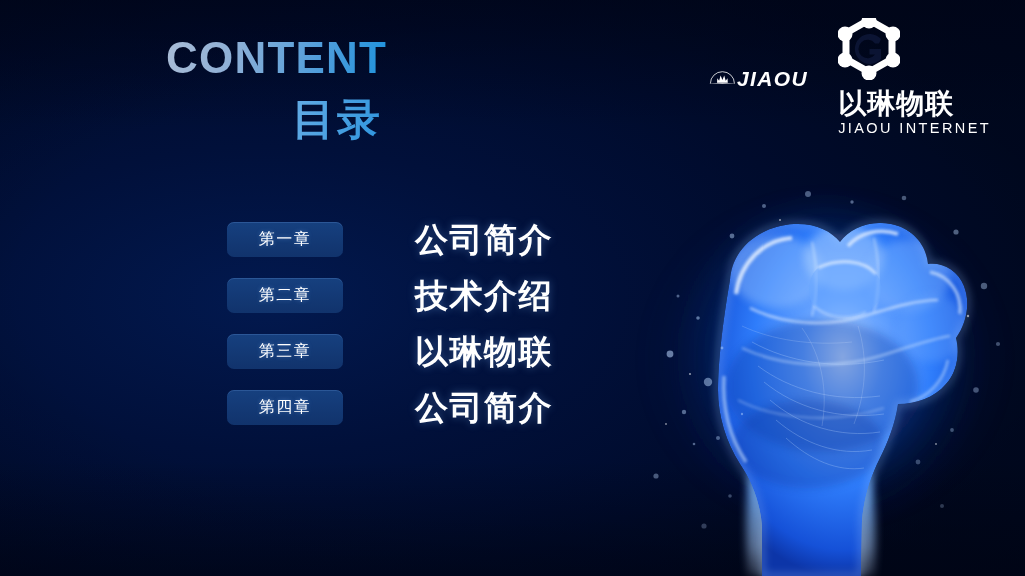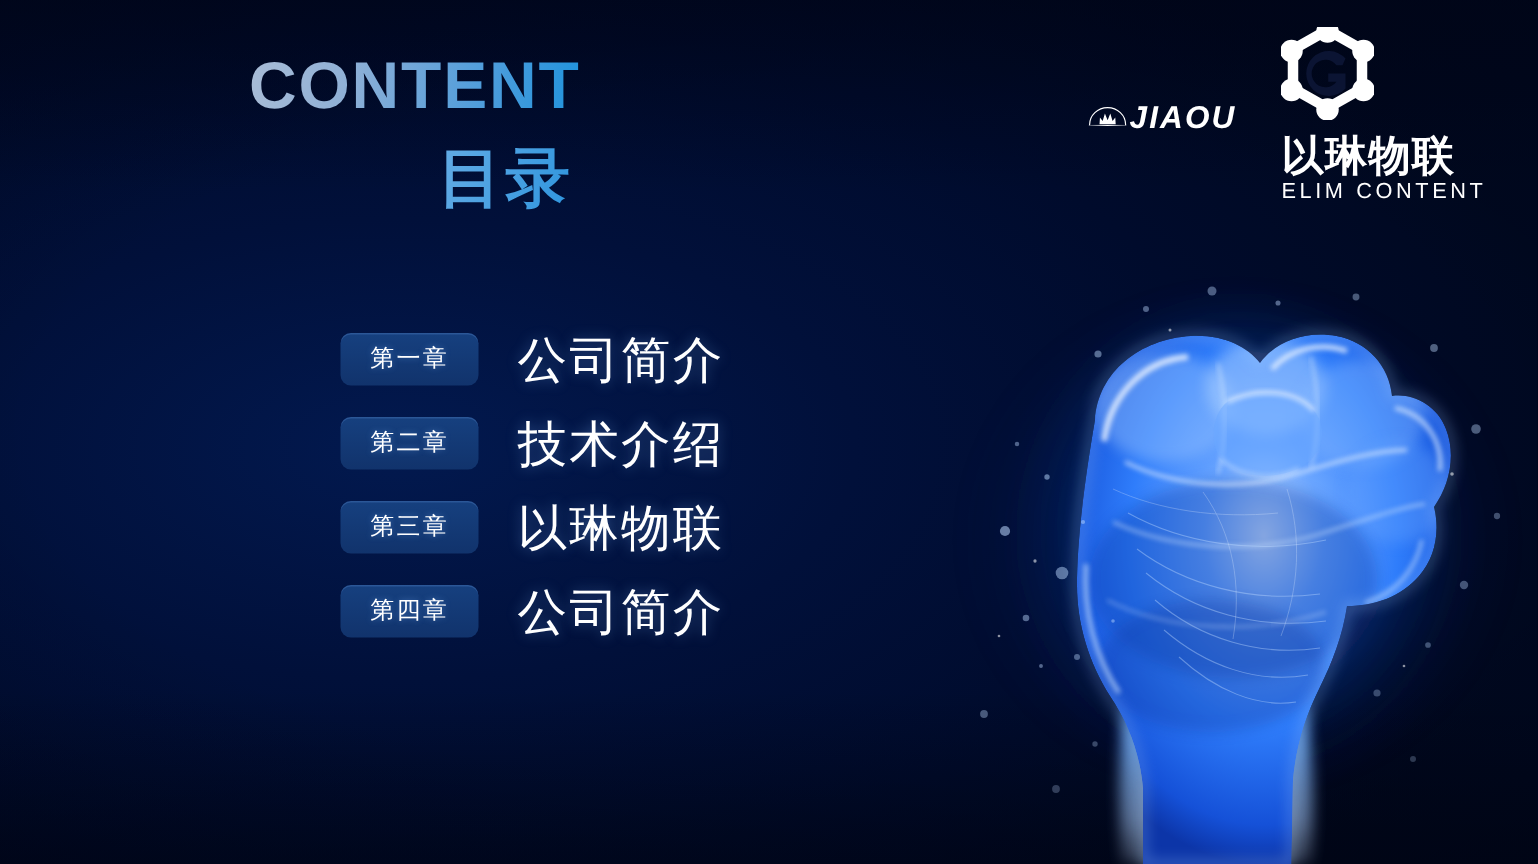--- a/index.html
+++ b/index.html
@@ -140,42 +140,42 @@
     display: flex;
     flex-direction: column;
     gap: 21px;
   }
   .menu-row {
     display: flex;
     align-items: center;
     height: 35px;
   }
   .chapter-badge {
-    width: 92px;
+    width: 116px;
     height: 35px;
     border-radius: 7px;
     background: linear-gradient(180deg, #16407f 0%, #11336c 100%);
     box-shadow: inset 0 1px 0 rgba(120,170,235,0.22);
     display: flex;
     align-items: center;
     justify-content: center;
     flex: none;
   }
   .chapter-badge span {
     font-size: 16px;
     font-weight: 400;
     color: #ffffff;
     letter-spacing: 1.5px;
     font-family: "DejaVu Sans", "Liberation Sans", sans-serif;
     text-shadow: 0 0 4px rgba(120,180,255,0.45);
   }
   .menu-label {
-    margin-left: 26px;
+    margin-left: 72px;
     font-size: 33px;
-    font-weight: 400;
+    font-weight: 700;
     color: #ffffff;
     letter-spacing: 1.5px;
     line-height: 1;
     white-space: nowrap;
     font-family: "DejaVu Sans", "Liberation Sans", sans-serif;
     text-shadow: 0 0 9px rgba(130,185,255,0.40);
   }
 
   
   .fist-wrap {
@@ -379,21 +379,21 @@
         <circle cx="7" cy="42" r="7.5" fill="#ffffff"></circle>
         <circle cx="7" cy="16" r="7.5" fill="#ffffff"></circle>
 
         <path d="M43 21 A15 15 0 1 0 43 41 L43 31 L31.5 31 L31.5 36.5 L37 36.5
                  A9.2 9.2 0 1 1 37 25.5 L41 25.5 Z" fill="#0b1433"></path>
         <path d="M31 13 A16.5 16.5 0 1 0 31 46 A16.5 16.5 0 1 0 31 13 Z
                  M31 19 A10.5 10.5 0 1 1 31 40 A10.5 10.5 0 1 1 31 19 Z" fill="#ffffff" opacity="0"></path>
       </svg>
       <div class="txt">
         <div class="cn">以琳物联</div>
-        <div class="en">ELIM CONTENT</div>
+        <div class="en">JIAOU INTERNET</div>
       </div>
     </div>
 
   </div>
 
   <div class="title-block">
     <div class="title-en">CONTENT</div>
     <div class="title-cn">目录</div>
   </div>
 

